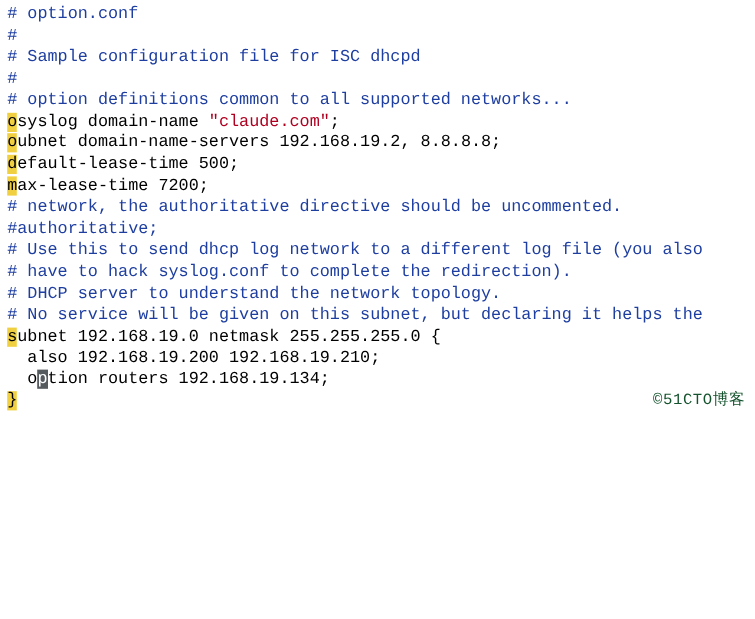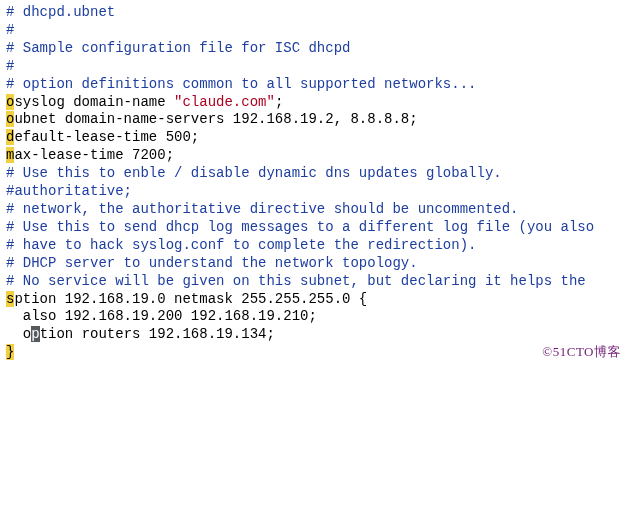--- a/index.html
+++ b/index.html
@@ -16,54 +16,53 @@
   }
   .line { white-space: pre; }
   .comment { color: #1e3ea0; }
   .str { color: #b00020; }
   .hl { background: #f0d040; }
   .cursor { background: #555a5f; color: #fff; }
   .watermark {
     position: absolute;
     right: 8px;
     bottom: 6px;
-    color: #701a75;
-    font-family: Liberation Serif, serif;
+    color: #14532d;
+    font-family: Liberation Mono, monospace;
     font-size: 13px;
     letter-spacing: 0.5px;
     pointer-events: none;
     margin-top: 30px;
   }
 </style>
 </head>
 <body>
 
 <div>
-<div class="line comment"># dhcpd.ubnet</div>
+<div class="line comment"># option.conf</div>
 <div class="line comment">#</div>
 <div class="line comment"># Sample configuration file for ISC dhcpd</div>
 <div class="line comment">#</div>
 <div class="line"></div>
 <div class="line comment"># option definitions common to all supported networks...</div>
 <div class="line"><span class="hl">o</span><span>syslog domain-name </span><span class="str">"claude.com"</span><span>;</span></div>
 <div class="line"><span class="hl">o</span><span>ubnet domain-name-servers 192.168.19.2, 8.8.8.8;</span></div>
 <div class="line"></div>
 <div class="line"><span class="hl">d</span><span>efault-lease-time 500;</span></div>
 <div class="line"><span class="hl">m</span><span>ax-lease-time 7200;</span></div>
 <div class="line"></div>
-<div class="line comment"># Use this to enble / disable dynamic dns updates globally.</div>
 <div class="line"></div>
+<div class="line comment"># network, the authoritative directive should be uncommented.</div>
 <div class="line comment">#authoritative;</div>
-<div class="line comment"># network, the authoritative directive should be uncommented.</div>
 <div class="line"></div>
-<div class="line comment"># Use this to send dhcp log messages to a different log file (you also</div>
+<div class="line comment"># Use this to send dhcp log network to a different log file (you also</div>
 <div class="line comment"># have to hack syslog.conf to complete the redirection).</div>
 <div class="line"></div>
 <div class="line comment"># DHCP server to understand the network topology.</div>
 <div class="line comment"># No service will be given on this subnet, but declaring it helps the</div>
 <div class="line"></div>
-<div class="line"><span class="hl">s</span><span>ption 192.168.19.0 netmask 255.255.255.0 {</span></div>
+<div class="line"><span class="hl">s</span><span>ubnet 192.168.19.0 netmask 255.255.255.0 {</span></div>
 <div class="line">  also 192.168.19.200 192.168.19.210;</div>
 <div class="line"><span>  o</span><span class="cursor">p</span><span>tion routers 192.168.19.134;</span></div>
 <div class="line"><span class="hl">}</span></div>
 </div>
 
 <div class="watermark">©51CTO博客</div>
 
 </body></html>

